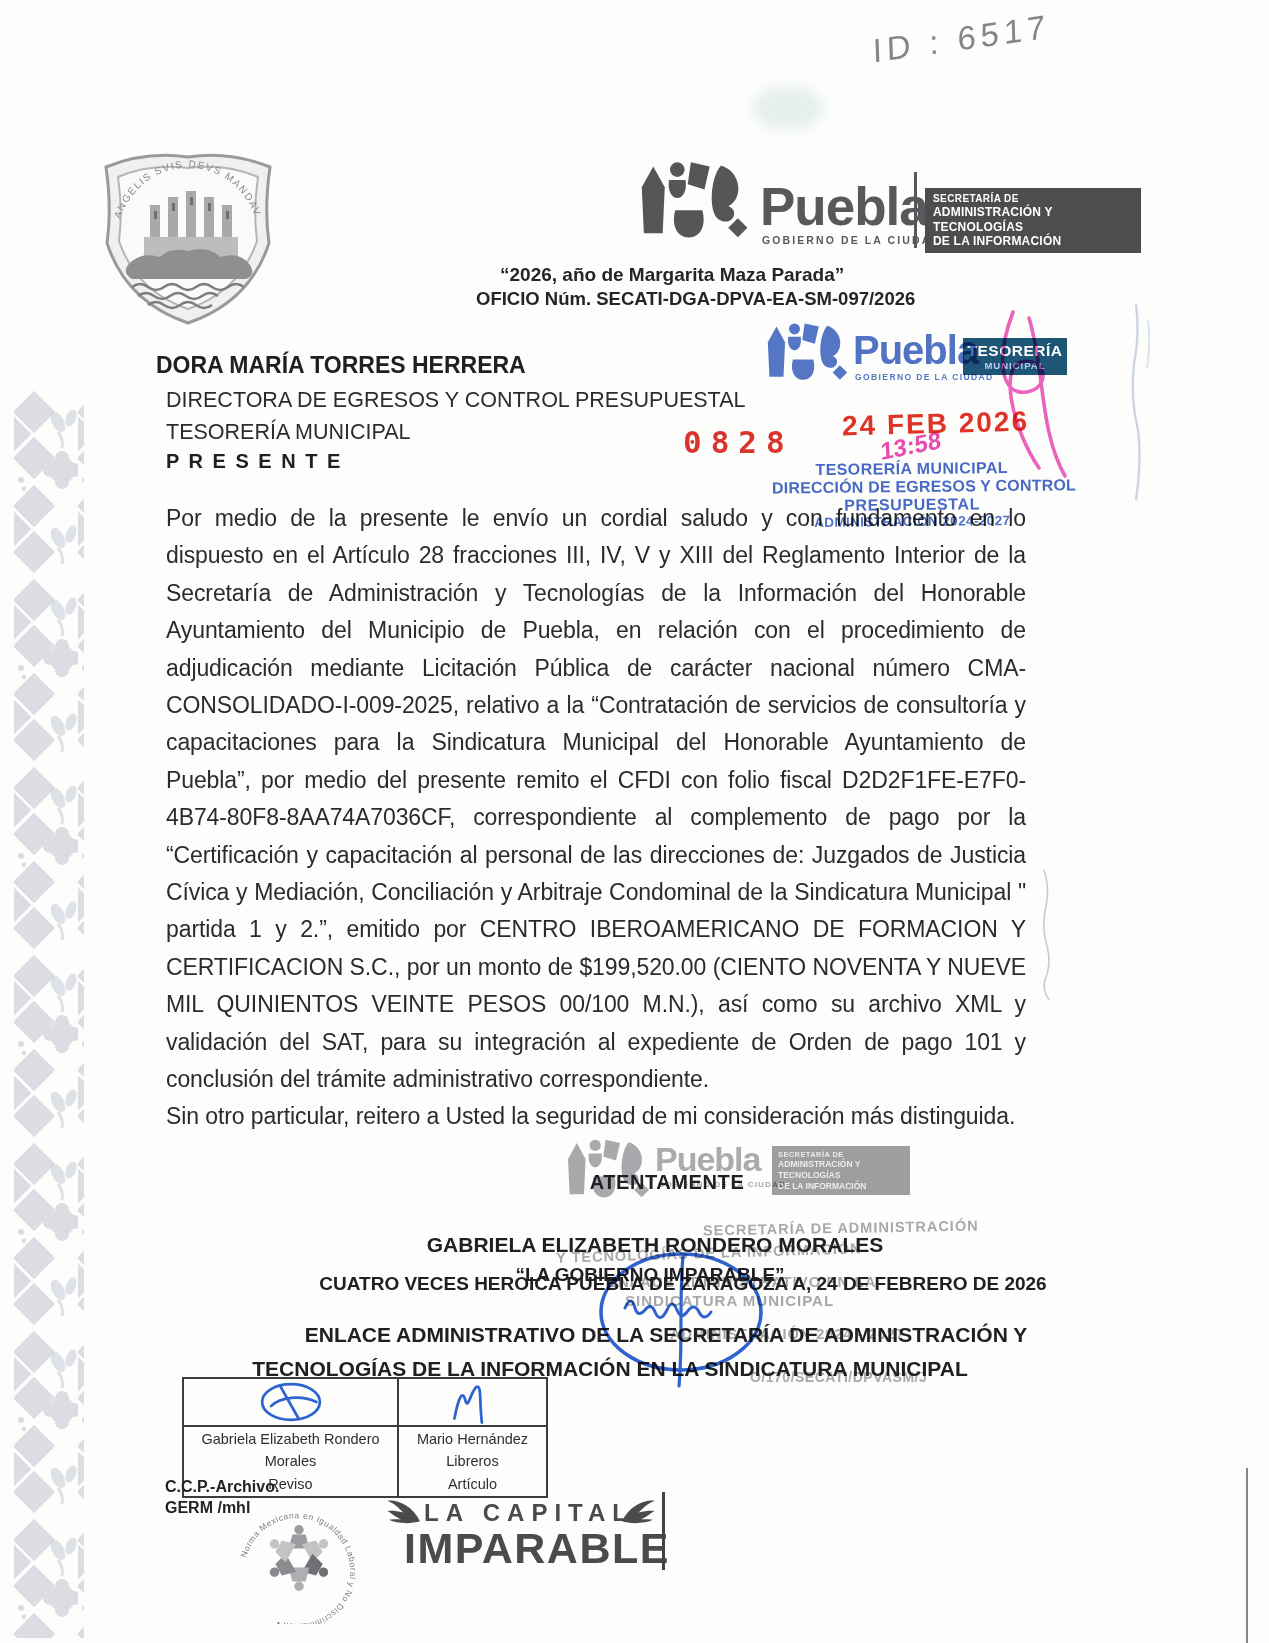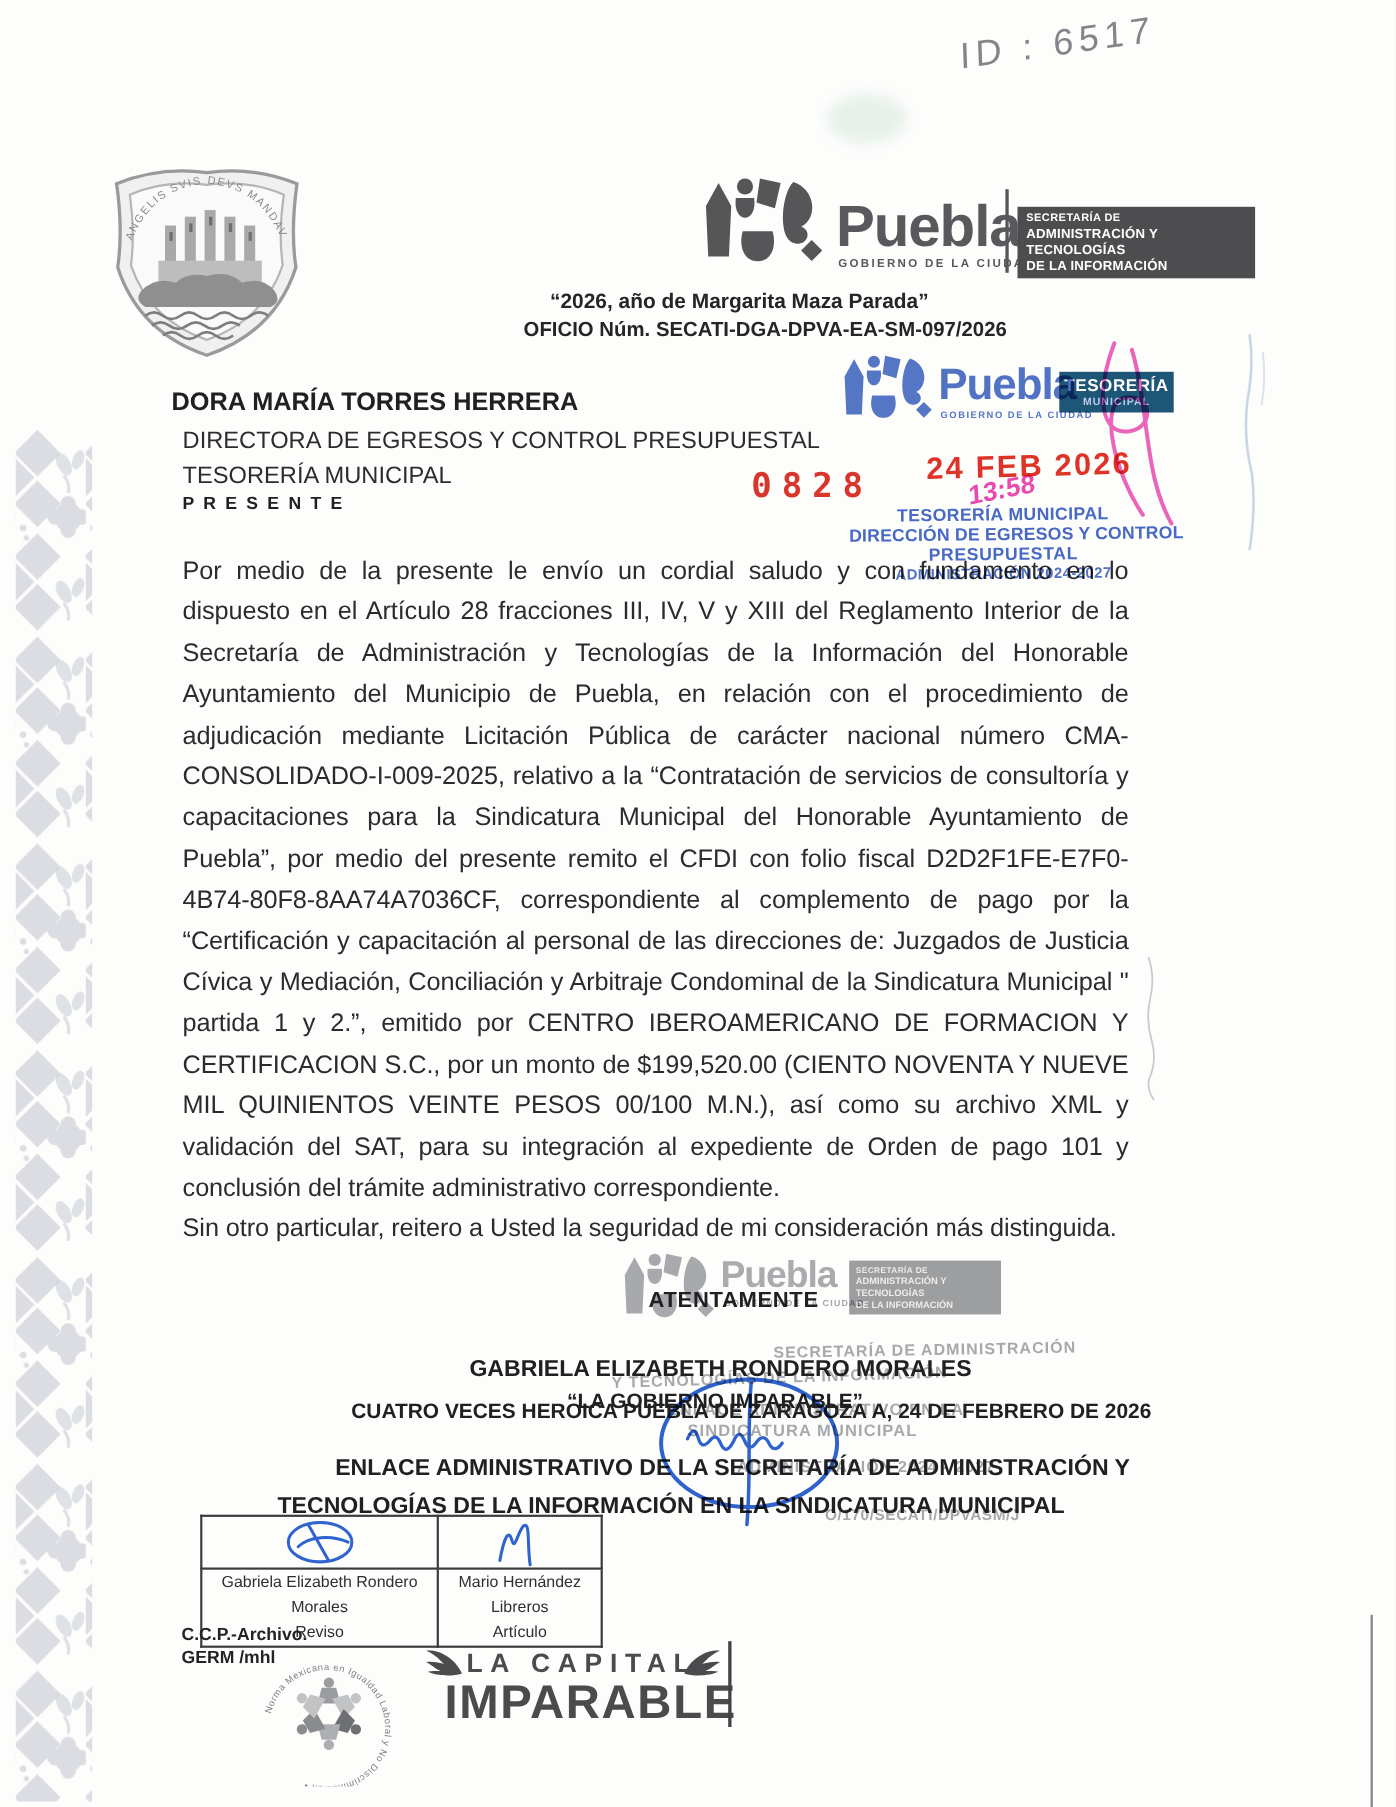--- a/index.html
+++ b/index.html
@@ -118,21 +118,21 @@
     <div class="l2">ADMINISTRACIÓN Y TECNOLOGÍAS</div>
     <div class="l2">DE LA INFORMACIÓN</div>
   </div>
 
   <div class="abs z2 b r nowrap" style="left:500px;top:264px;width:522px;font-size:19px;color:#252528;">“2026, año de Margarita Maza Parada”</div>
   <div class="abs z2 b r nowrap" style="left:476px;top:288px;width:522px;font-size:18.5px;color:#252528;">OFICIO Núm. SECATI-DGA-DPVA-EA-SM-097/2026</div>
 
   <div class="abs z2 b nowrap" style="left:156px;top:352px;font-size:23px;color:#202023;">DORA MARÍA TORRES HERRERA</div>
   <div class="abs z2 nowrap" style="left:166px;top:388px;font-size:21.5px;">DIRECTORA DE EGRESOS Y CONTROL PRESUPUESTAL</div>
   <div class="abs z2 nowrap" style="left:166px;top:420px;font-size:21.5px;">TESORERÍA MUNICIPAL</div>
-  <div class="abs z2 b nowrap" style="left:166px;top:450px;font-size:16px;letter-spacing:2px;color:#202023;">P R E S E N T E</div>
+  <div class="abs z2 b nowrap" style="left:166px;top:450px;font-size:20px;letter-spacing:2px;color:#202023;">P R E S E N T E</div>
 
   <svg class="abs z8 stamp" style="left:760px;top:316px;color:#4368c2;opacity:.9;" width="94" height="76" viewBox="0 0 120 90" fill="currentColor">
     <path d="M10,30 L21,10 L32,30 L30,74 L12,74 Z"></path>
     <circle cx="44" cy="13" r="7"></circle>
     <path d="M36,23 C33,46 55,46 52,23 Z"></path>
     <path d="M57,6 L75,10 L70,32 L54,27 Z"></path>
     <path d="M86,9 C105,15 108,40 93,48 C104,52 97,68 84,61 C73,54 76,19 86,9 Z"></path>
     <path d="M42,52 h26 c4,15 -2,26 -13,26 c-11,0 -17,-11 -13,-26 Z"></path>
     <rect x="96" y="62" width="13" height="13" transform="rotate(45 102 68)"></rect>
   </svg>

